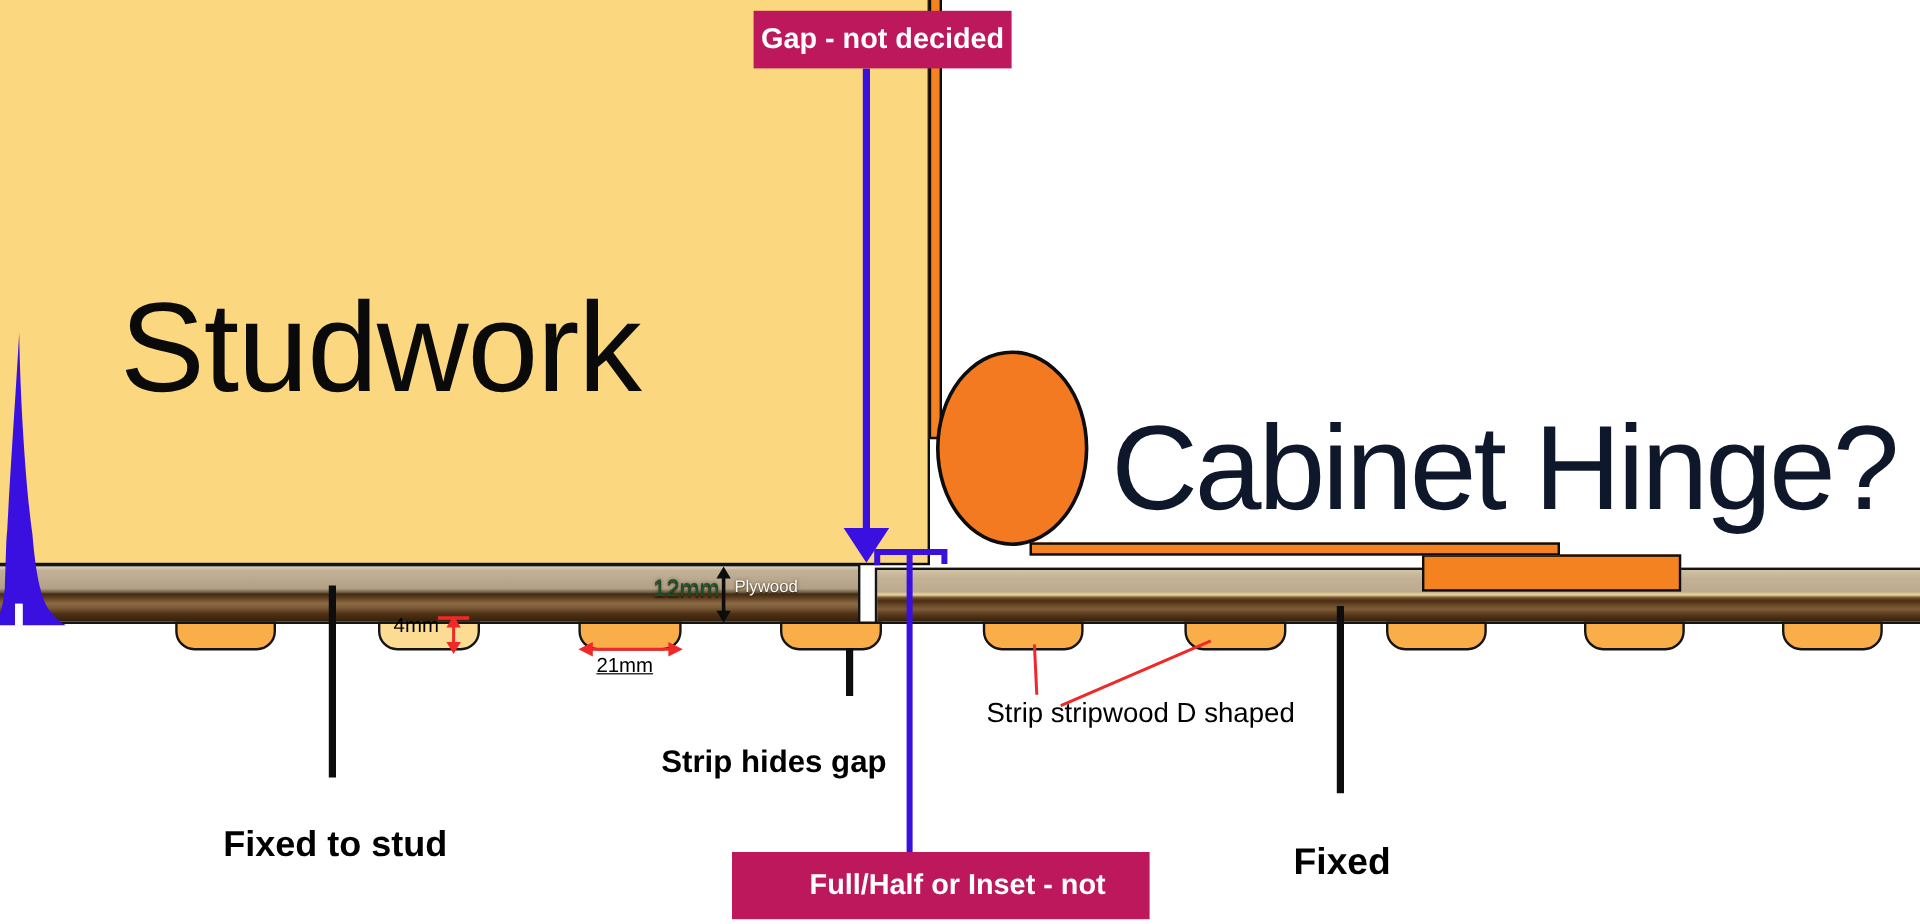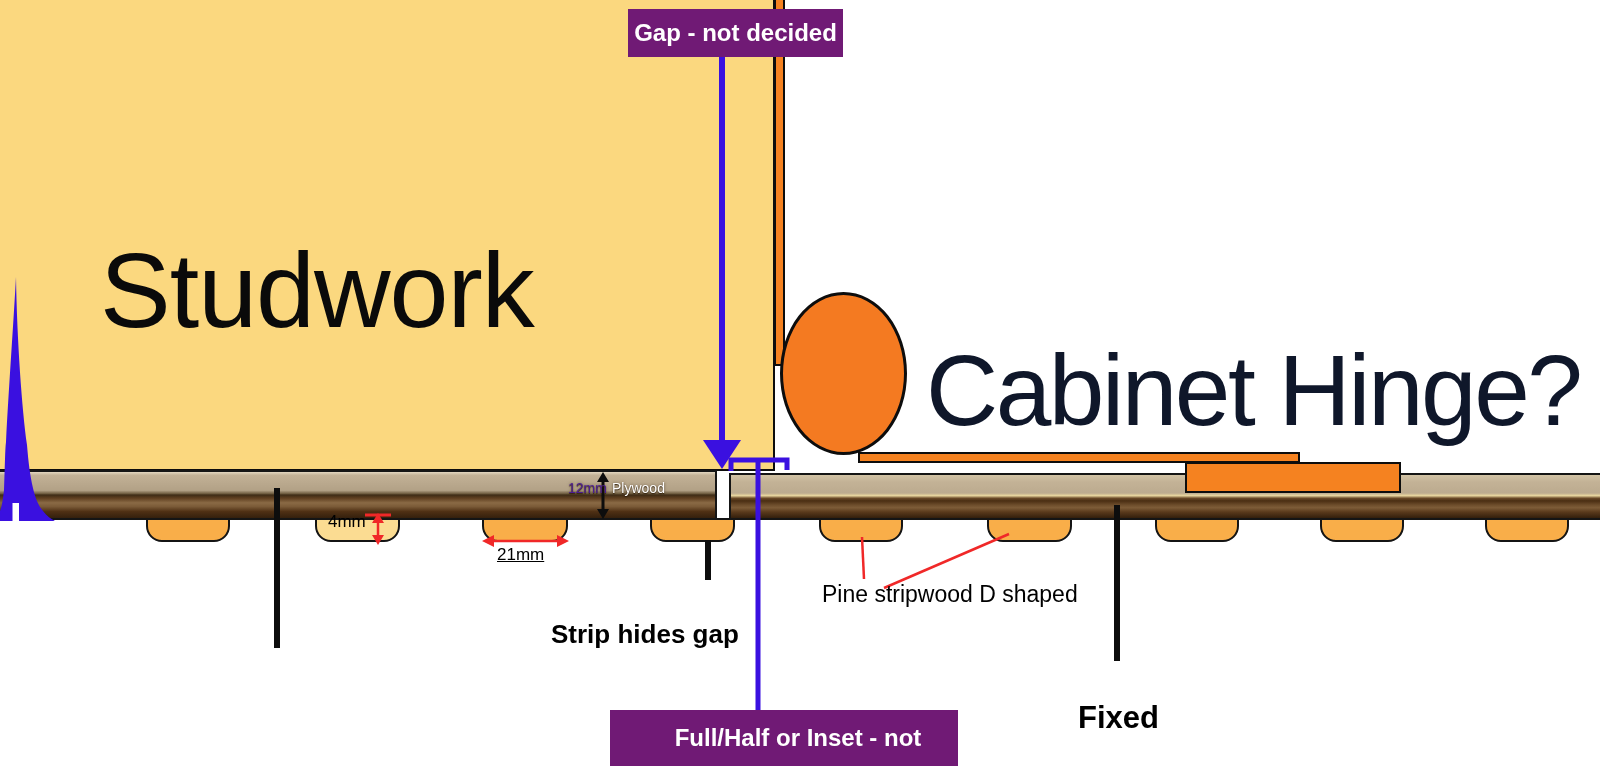--- a/index.html
+++ b/index.html
@@ -60,34 +60,34 @@
     background:#f58220;border:2px solid #0d0d0d;
   }
   .hinge-knuckle{
     position:absolute;left:780px;top:292px;width:127px;height:163px;
     background:#f47a21;border:3px solid #0d0d0d;border-radius:50%;
   }
 
   
   .anno{position:absolute;white-space:nowrap;}
   .anno.bold{font-weight:bold;margin-top:36px;}
-  .lbl-plywood-12mm {left:568px;top:480px;font-size:14px;color:#4c1d95;
+  .lbl-plywood-12mm {left:544px;top:480px;font-size:20px;color:#14532d;
      text-shadow:0 1px 1px rgba(45,28,8,.9),0 0 3px rgba(45,28,8,.55);}
   .lbl-plywood-word {left:612px;top:480px;font-size:14px;color:#fff;
      text-shadow:0 1px 1px rgba(45,28,8,.9),0 0 3px rgba(45,28,8,.55);}
   .lbl-4mm  {left:328px;top:512px;font-size:17px;}
   .lbl-21mm {left:497px;top:545px;font-size:17px;text-decoration:underline;}
   .lbl-striphide{left:551px;top:583px;font-size:26px;}
   .lbl-fixed{left:186px;top:651px;font-size:30px;}
   .lbl-pine {left:822px;top:581px;font-size:23px;}
   .lbl-door {left:1078px;top:664px;font-size:31px;}
 
   
   .callout{
-    position:absolute;background:#701a75;color:#ffffff;font-weight:bold;
+    position:absolute;background:#be185d;color:#ffffff;font-weight:bold;
     text-align:center;
   }
   .callout-gap{left:628px;top:9px;width:215px;height:48px;font-size:24px;line-height:48px;}
   .callout-inset{left:610px;top:710px;width:348px;height:56px;font-size:24px;line-height:56px;padding-left:28px;}
 
   
   #overlay{position:absolute;left:0;top:0;width:1600px;height:770px;pointer-events:none;}
 </style>
 </head>
 <body>
@@ -158,19 +158,20 @@
     </g>
   </svg>
 
   <div class="anno lbl-plywood-12mm">12mm</div>
   <div class="anno lbl-plywood-word">Plywood</div>
 
   <div class="anno lbl-4mm">4mm</div>
   <div class="anno lbl-21mm">21mm</div>
 
   <div class="anno bold lbl-striphide">Strip hides gap</div>
-  <div class="anno lbl-pine">Pine stripwood D shaped</div>
+  <div class="anno bold lbl-fixed">Fixed to stud</div>
+  <div class="anno lbl-pine">Strip stripwood D shaped</div>
   <div class="anno bold lbl-door">Fixed</div>
 
   <div class="callout callout-gap">Gap - not decided</div>
   <div class="callout callout-inset">Full/Half or Inset - not decided</div>
 
 </div>
 
 </body></html>

